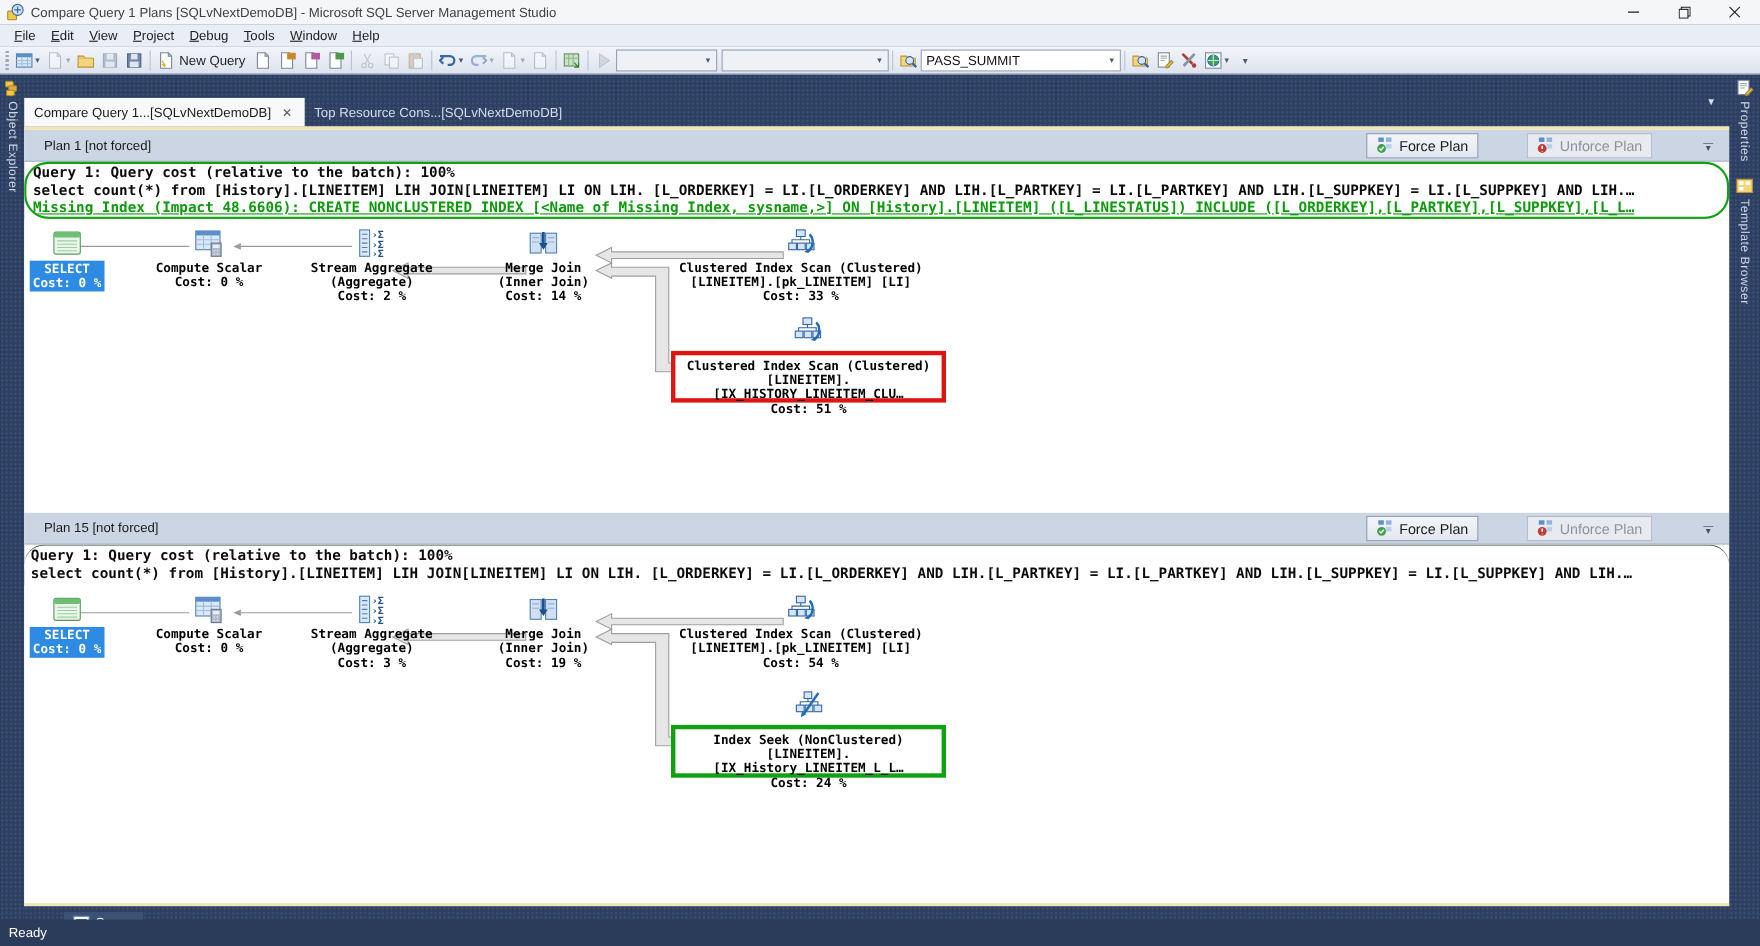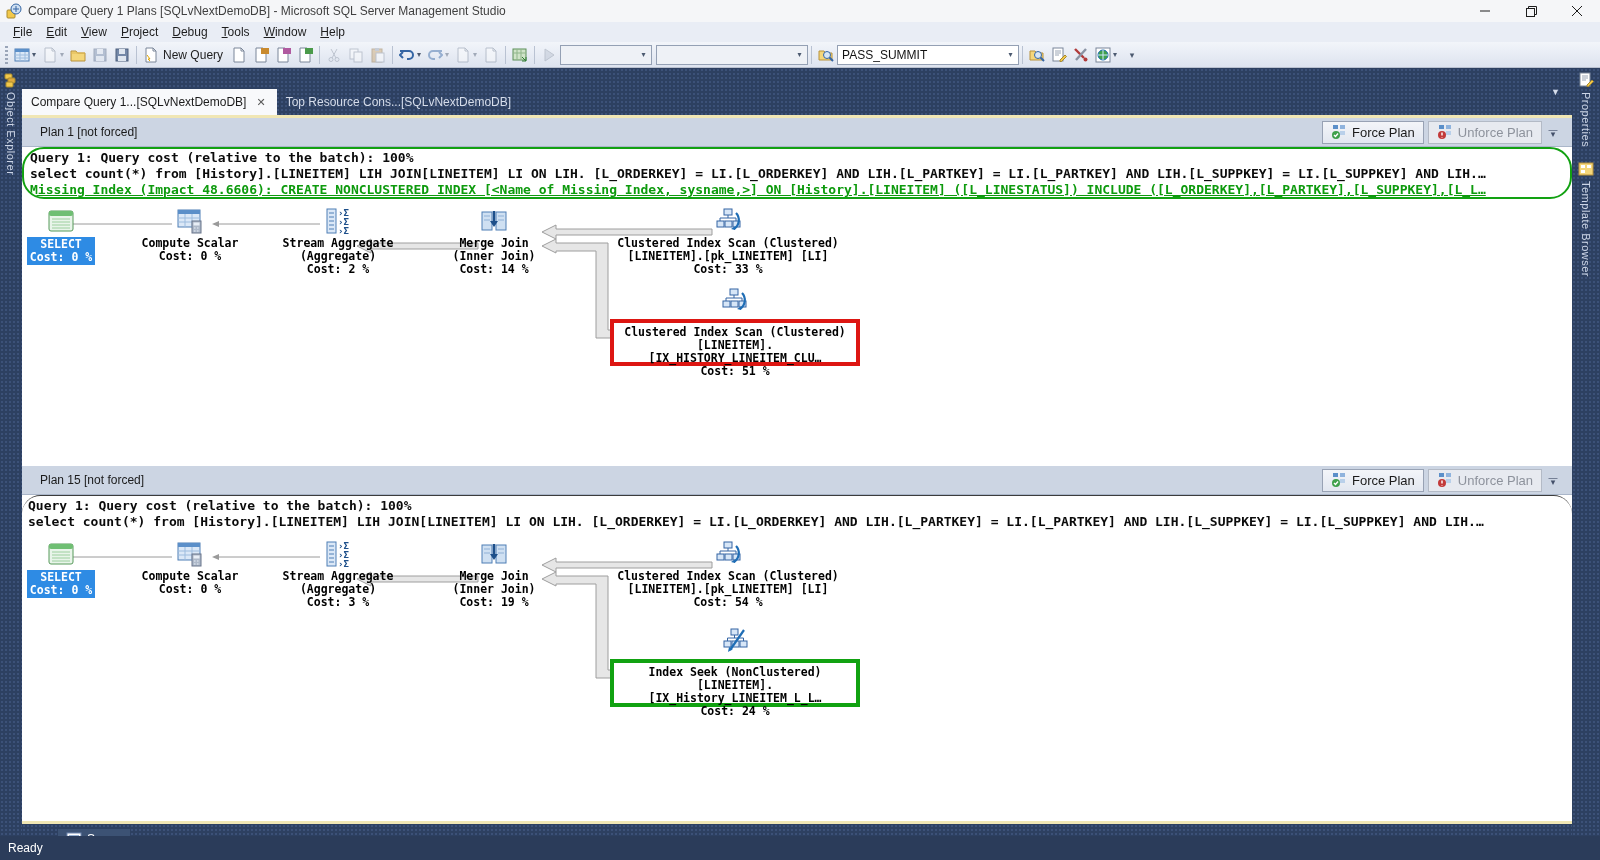--- a/index.html
+++ b/index.html
@@ -49,21 +49,21 @@
   .tabstrip { height:47px; display:flex; align-items:flex-end; flex:0 0 auto; }
   .dtab { height:26px; display:flex; align-items:center; padding:0 9px; font-size:12px; cursor:default; }
   .dtab.active { background:#f8f9fb; color:#1b1b1b; }
   .dtab.inactive { color:#d5dcea; }
   .tab-close { margin-left:8px; font-size:11px; color:#5a5a5a; padding:0 2px; }
   .strip-chevron { margin-left:auto; margin-right:8px; align-self:center; color:#d5dcea; font-size:9px; padding:2px 4px; }
 
   
   .document { height:709px; background:#fff; border-top:3px solid #f0e6b4; border-bottom:3px solid #f0e6b4; flex:0 0 auto; display:flex; flex-direction:column; overflow:hidden; }
 
-  .plan-header { height:29px; background:#ccd5e3; border-bottom:1px solid #aab6c9; display:flex; align-items:center; flex:0 0 auto; }
+  .plan-header { height:29px; background:#ccd5e3; border-bottom:1px solid #aab6c9; display:flex; align-items:center; flex:0 0 auto;gap:40px; }
   .plan-title { font-size:12px; color:#1b1b1b; padding-left:18px; flex:1 1 auto; }
   .pbtn { height:23px; display:flex; align-items:center; background:linear-gradient(#f3f5f9,#e2e7f0); border:1px solid #98a2b4; padding:0 8px; font-size:13px; color:#1b1b1b; margin-right:4px; }
   .pbtn svg { margin-right:5px; }
   .pbtn.disabled { color:#8d929c; background:#e7eaf0; border-color:#b3bac6; }
   .pbtn-overflow { width:14px; height:23px; display:flex; align-items:center; justify-content:center; margin-right:12px; color:#44506a; font-size:9px; flex-direction:column; line-height:4px; }
 
   .query-panel { background:#fff; font-family:"DejaVu Sans Mono",monospace; font-size:13px; line-height:16px; font-weight:bold; color:#0b0b0b; padding:1px 6px; white-space:nowrap; overflow:hidden; flex:0 0 auto;border-radius:22px; }
   .query-panel.bordered { border:2px solid #12a112; height:52px; }
   .query-panel.plain { height:37px; border-top:1px solid #3c3c3c; padding-top:2px; }
   .missing-index { color:#0d9a0d; text-decoration:underline; cursor:pointer; }

